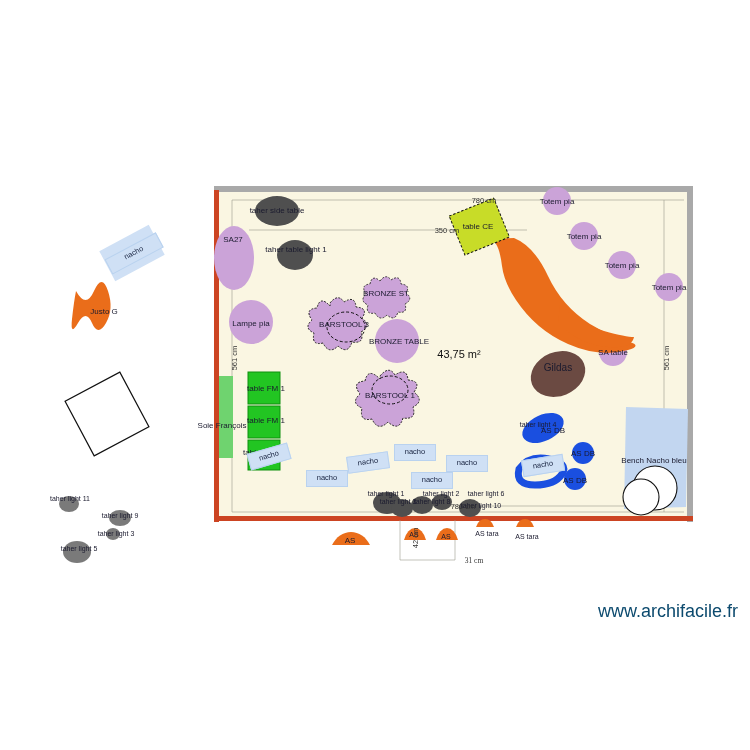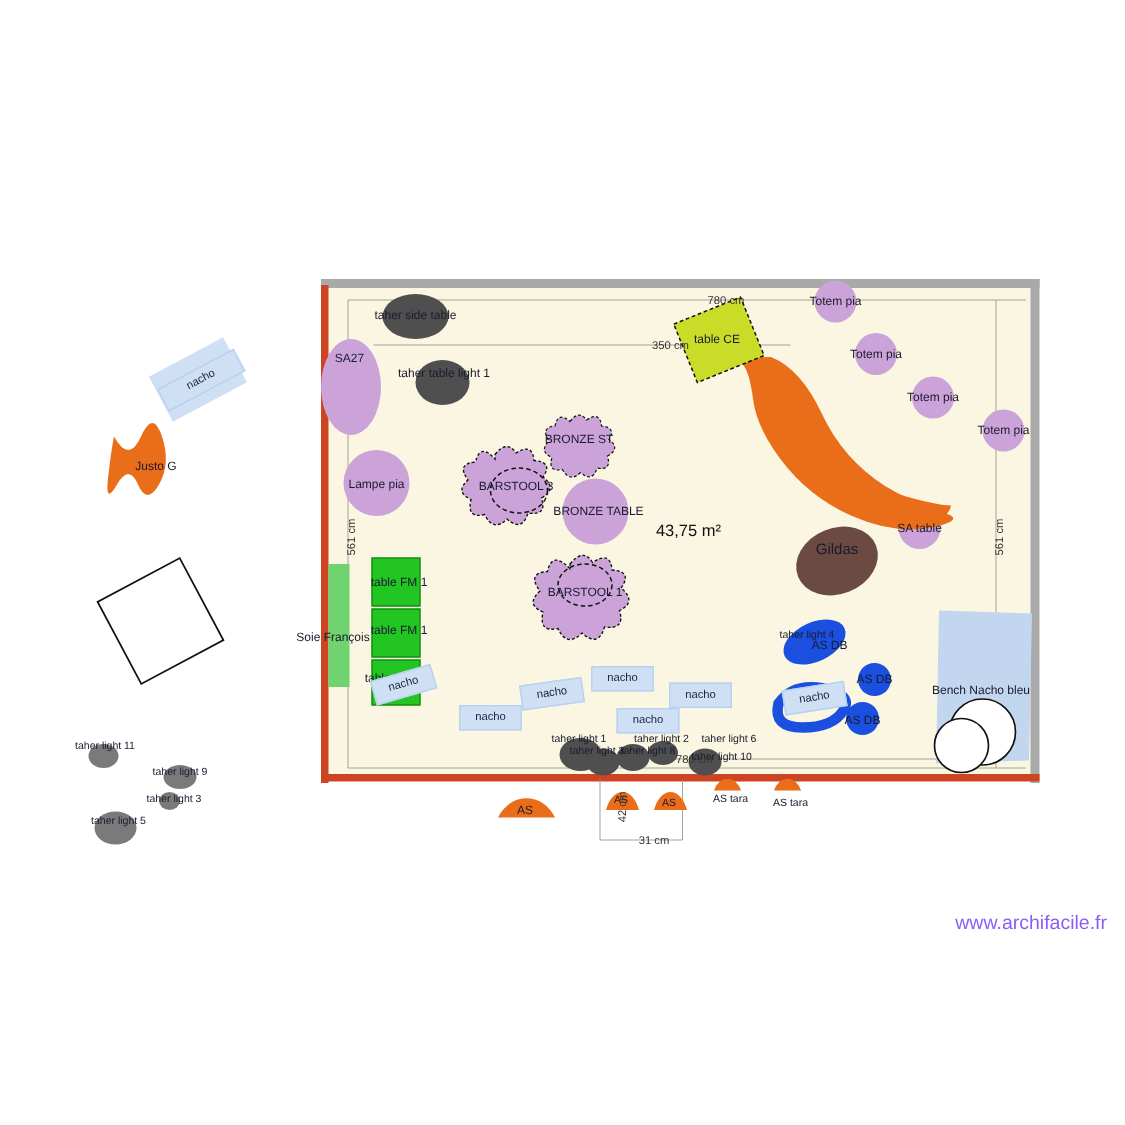--- a/index.html
+++ b/index.html
@@ -30,22 +30,22 @@
     pointer-events: none;
     letter-spacing: 0px;
   }
   .lbl.sm { font-size: 7px; }
   .lbl.dim { font-size: 7.5px; color: #333; }
   .lbl.area { font-size: 11px; color: #111; }
   .footer {
     position: absolute;
     right: 12px;
     bottom: 128px;
-    font-size: 13px;
-    color: #8b5cf6;
+    font-size: 18px;
+    color: #0c4a6e;
     font-family: "Liberation Sans", sans-serif;
   }
   .tag {
     position: absolute;
     background: #cfe0f5;
     border: 1px solid #b9d2ef;
     color: #16213e;
     font-size: 7.5px;
     line-height: 1;
     padding: 3px 5px 4px 5px;
@@ -193,21 +193,21 @@
 <div class="lbl sm" style="left:446px; top:536px;">AS</div>
 <div class="lbl sm" style="left:487px; top:533px;">AS tara</div>
 <div class="lbl sm" style="left:527px; top:536px;">AS tara</div>
 
 <div class="lbl dim" style="left:484px; top:200px;">780 cm</div>
 <div class="lbl dim" style="left:447px; top:230px;">350 cm</div>
 <div class="lbl dim vert" style="left:234px; top:358px;">561 cm</div>
 <div class="lbl dim vert" style="left:666px; top:358px;">561 cm</div>
 <div class="lbl dim" style="left:463px; top:506px;">780 cm</div>
 <div class="lbl dim vert" style="left:415px; top:538px;">42 cm</div>
-<div class="lbl dim" style="left:436px; top:560px;">31 cm</div>
+<div class="lbl dim" style="left:474px; top:560px;font-family:Liberation Serif, serif;">31 cm</div>
 
 <div class="lbl area" style="left:459px; top:354px;">43,75 m²</div>
 
 <div class="footer">www.archifacile.fr</div>
 
 <div id="nacho-layer">
     <div class="tag" style="left: 105px; top: 245px; width: 46px; text-align: center; transform: rotate(-28deg);">nacho</div>
     <div class="tag" style="left: 248px; top: 448px; width: 30px; text-align: center; transform: rotate(-16deg);">nacho</div>
     <div class="tag" style="left: 306px; top: 470px; width: 30px; text-align: center; transform: rotate(0deg);">nacho</div>
     <div class="tag" style="left: 347px; top: 454px; width: 30px; text-align: center; transform: rotate(-8deg);">nacho</div>

